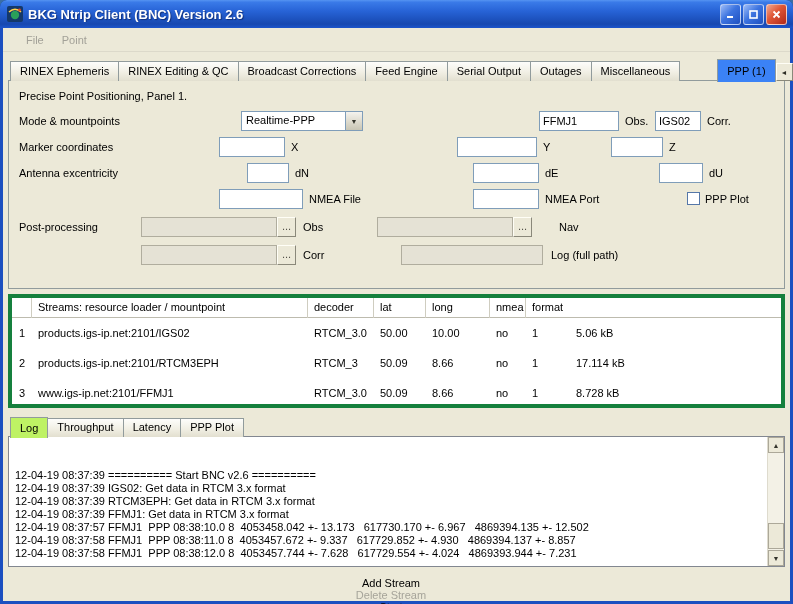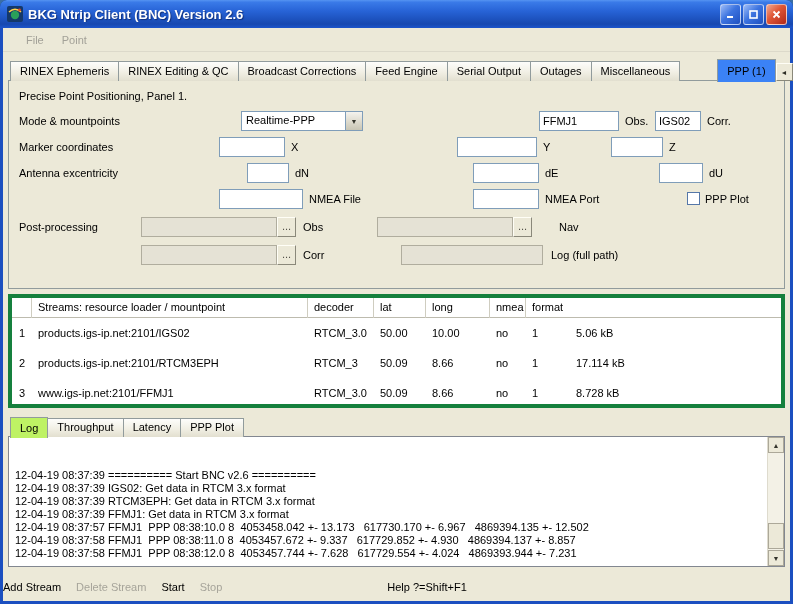--- a/index.html
+++ b/index.html
@@ -73,21 +73,21 @@
   .logpane { position:absolute; left:5px; right:5px; top:408px; height:131px; background:#fff; border:1px solid #828790; }
   .loglines { position:absolute; top:1px; left:1px; right:18px; bottom:1px; overflow:hidden; padding:15px 4px 0 5px;margin-top:16px; }
   .logline { white-space:pre; line-height:13px; }
   .vscroll { position:absolute; top:0; right:0; bottom:0; width:17px; background:#f3f1e6; border-left:1px solid #dedbce; }
   .sb-btn { position:absolute; left:0; right:0; height:16px; background:#ece9d8; border:1px solid #aca899;
     display:flex; align-items:center; justify-content:center; font-size:7px; color:#34342c; }
   .sb-btn.up { top:0; } .sb-btn.down { bottom:0; }
   .sb-thumb { position:absolute; left:0; right:0; bottom:17px; height:26px; background:#ece9d8; border:1px solid #aca899; }
 
   
-  .actions { position:absolute; left:0; right:8px; top:549px; height:20px; display:flex; align-items:center; }
+  .actions { position:absolute; left:12px; right:8px; top:549px; height:20px; display:flex; align-items:center;flex-direction:column; }
   .act { margin-right:15px; white-space:nowrap; }
   .act.disabled { color:#a6a49a; }
   .help-label { margin-left:150px; white-space:nowrap;text-align:center; }
 </style>
 </head>
 <body>
 
 <div class="window">
 
   <div class="titlebar">

